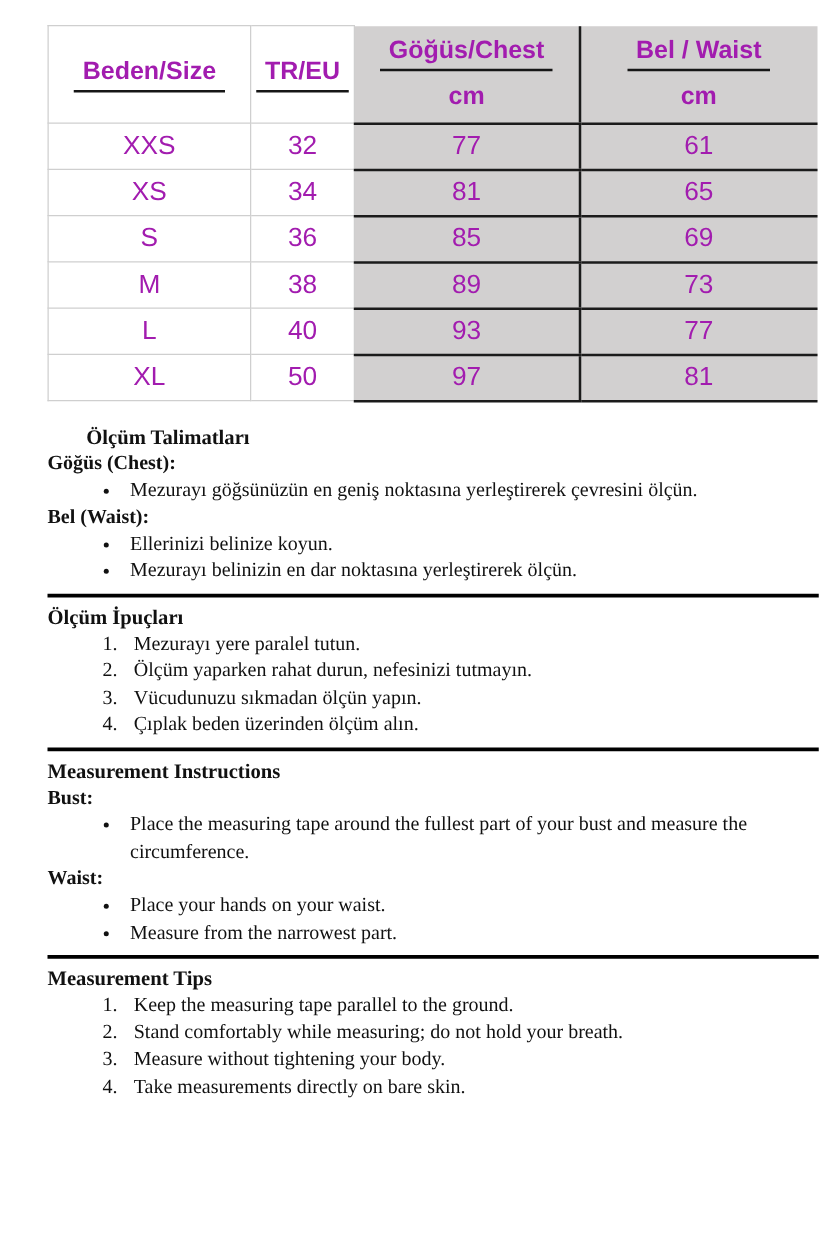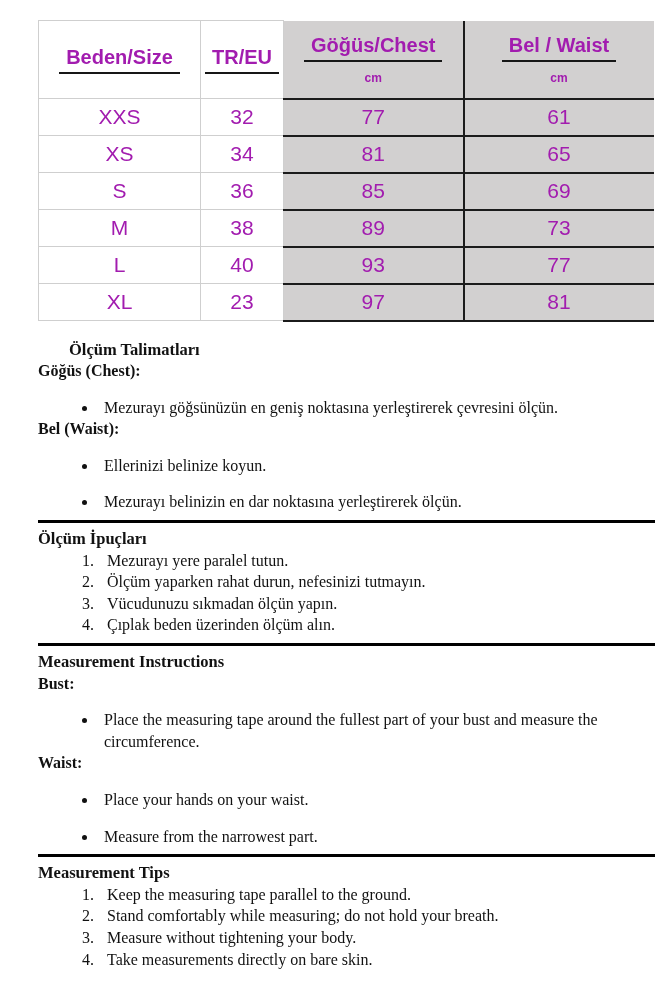--- a/index.html
+++ b/index.html
@@ -22,29 +22,29 @@
   .col-waist { width:190px; }
   .size-table th, .size-table td { text-align:center; vertical-align:middle; }
   .size-table thead th { height:78px; font-size:20px; font-weight:bold; }
   .size-table tbody td { height:37px; font-size:21px; font-weight:normal;text-align:center; }
   .c-white { background:#ffffff; border:1px solid #cfcfcf; }
   .c-gray  { background:#d2d0d0; border-bottom:2px solid #1b1b1b; }
   td.c-gray.waist-col, th.c-gray.waist-col { border-left:2px solid #1b1b1b;margin-left:36px; }
   .th-underline {
     display:inline-block; border-bottom:2px solid #161616; padding:0 7px 3px;
   }
-  .th-unit { display:block; margin-top:9px; font-size:12px; font-weight:bold; }
+  .th-unit { display:block; margin-top:9px; font-size:20px; font-weight:bold; }
 
   
   .sections { width:617px; padding-top:17px; font-size:16px; line-height:21.6px; }
   .sec-title { font-weight:bold; font-size:16.5px; }
   .lead-space { padding-left:7px;margin-left:24px; }
   .sub-label { font-weight:bold; }
   .sections ul, .sections ol { margin:0; padding-left:60px; list-style-position:outside; }
-  .sections ul li { padding-left:6px;margin-top:15px; }
+  .sections ul li { padding-left:6px; }
   .sections ol li { padding-left:9px; }
   .divider { height:3px; background:#000000; width:617px; margin:7px 0 5px; }
 </style>
 </head>
 <body>
 
 <div class="page">
 
   <table class="size-table">
     <colgroup>
@@ -103,21 +103,21 @@
 
         <tr>
           <td class="c-white">L</td>
           <td class="c-white">40</td>
           <td class="c-gray">93</td>
           <td class="c-gray waist-col">77</td>
         </tr>
 
         <tr>
           <td class="c-white">XL</td>
-          <td class="c-white">23</td>
+          <td class="c-white">50</td>
           <td class="c-gray">97</td>
           <td class="c-gray waist-col">81</td>
         </tr>
 
       </tbody>
   </table>
 
   <div class="sections">
 
     <div>

